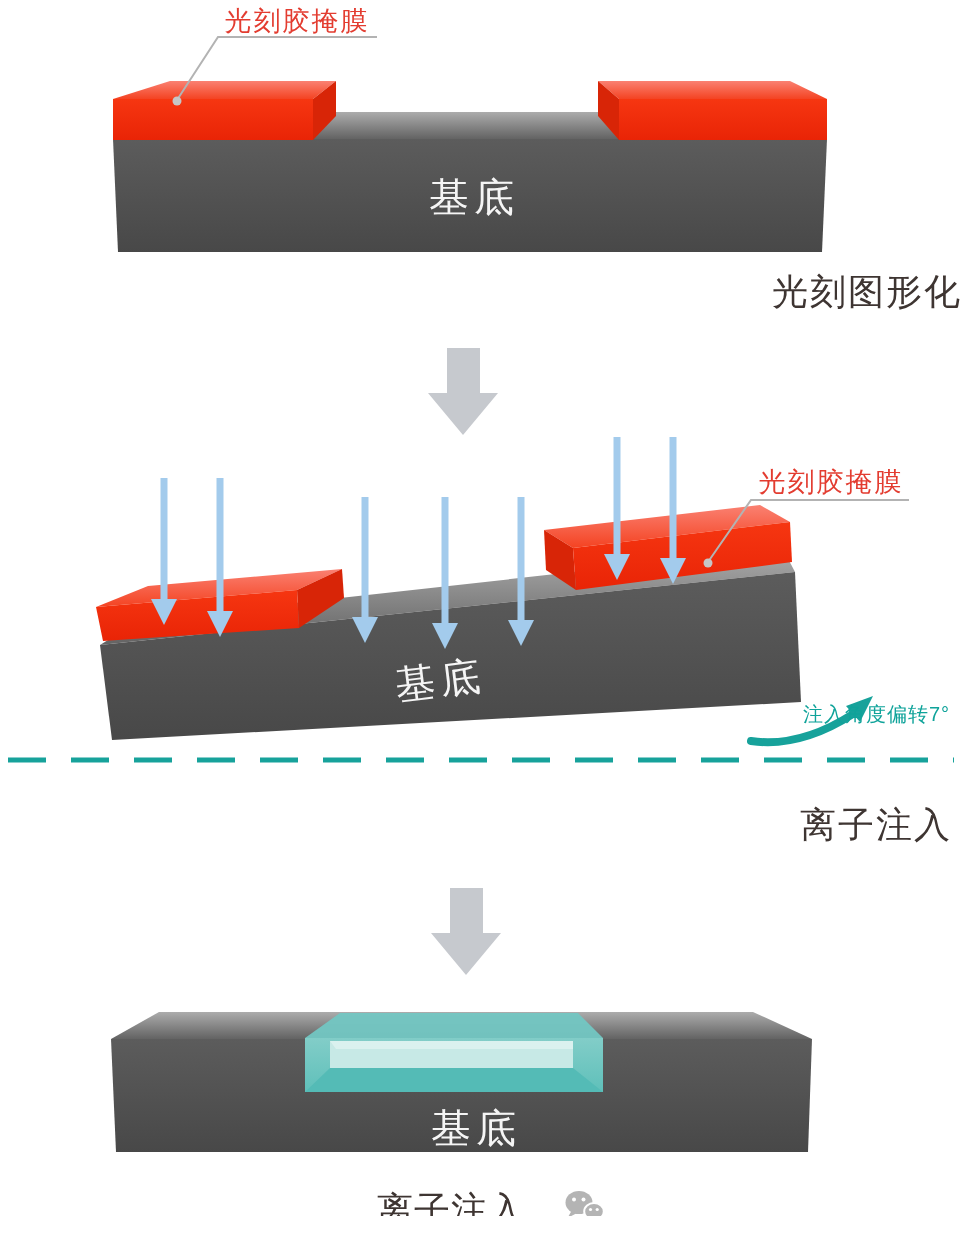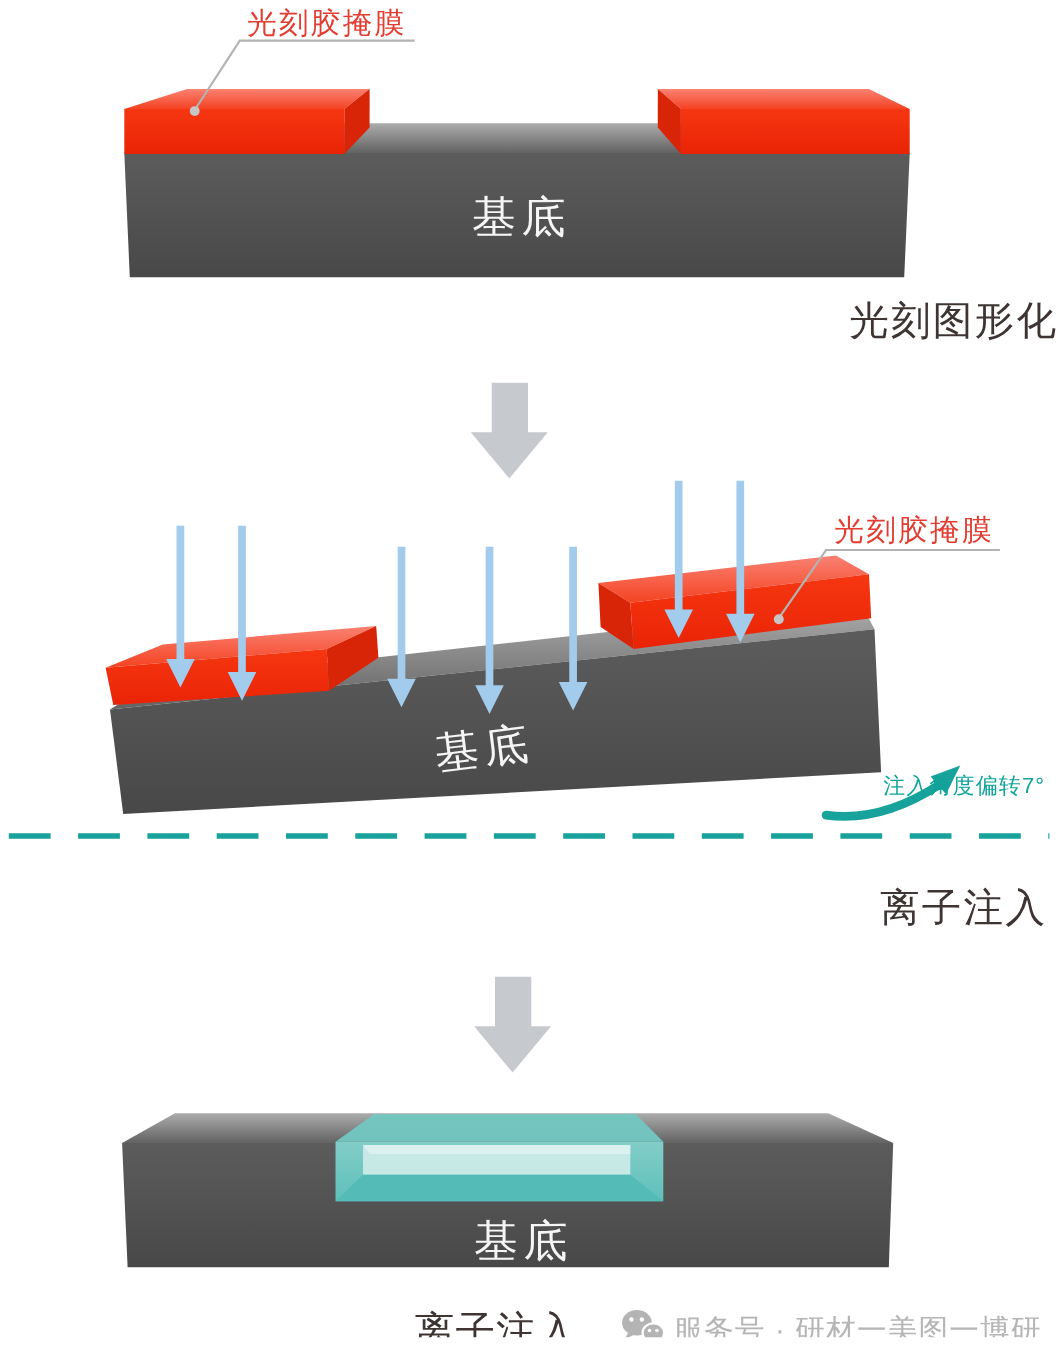--- a/index.html
+++ b/index.html
@@ -122,15 +122,14 @@
   <svg id="wechat-icon" width="44" height="38" viewBox="0 0 44 38">
     <ellipse cx="15" cy="12.5" rx="13.5" ry="11.5" fill="#b4b4b4"></ellipse>
     <path d="M8,20 L3.5,28 L14,22.5 Z" fill="#b4b4b4"></path>
     <circle cx="10" cy="9.5" r="2" fill="#ffffff"></circle>
     <circle cx="19.5" cy="9.5" r="2" fill="#ffffff"></circle>
     <ellipse cx="30" cy="21.5" rx="9.8" ry="8.4" fill="#b4b4b4" stroke="#ffffff" stroke-width="2"></ellipse>
     <path d="M34,28.5 L37,34.5 L28.5,30.5 Z" fill="#b4b4b4"></path>
     <circle cx="26.5" cy="19.5" r="1.6" fill="#ffffff"></circle>
     <circle cx="33.2" cy="19.5" r="1.6" fill="#ffffff"></circle>
   </svg>
-  <div class="txt" id="watermark-text">服务号 · 研材一美图一博研</div>
 
 </div>
 
 </body></html>

